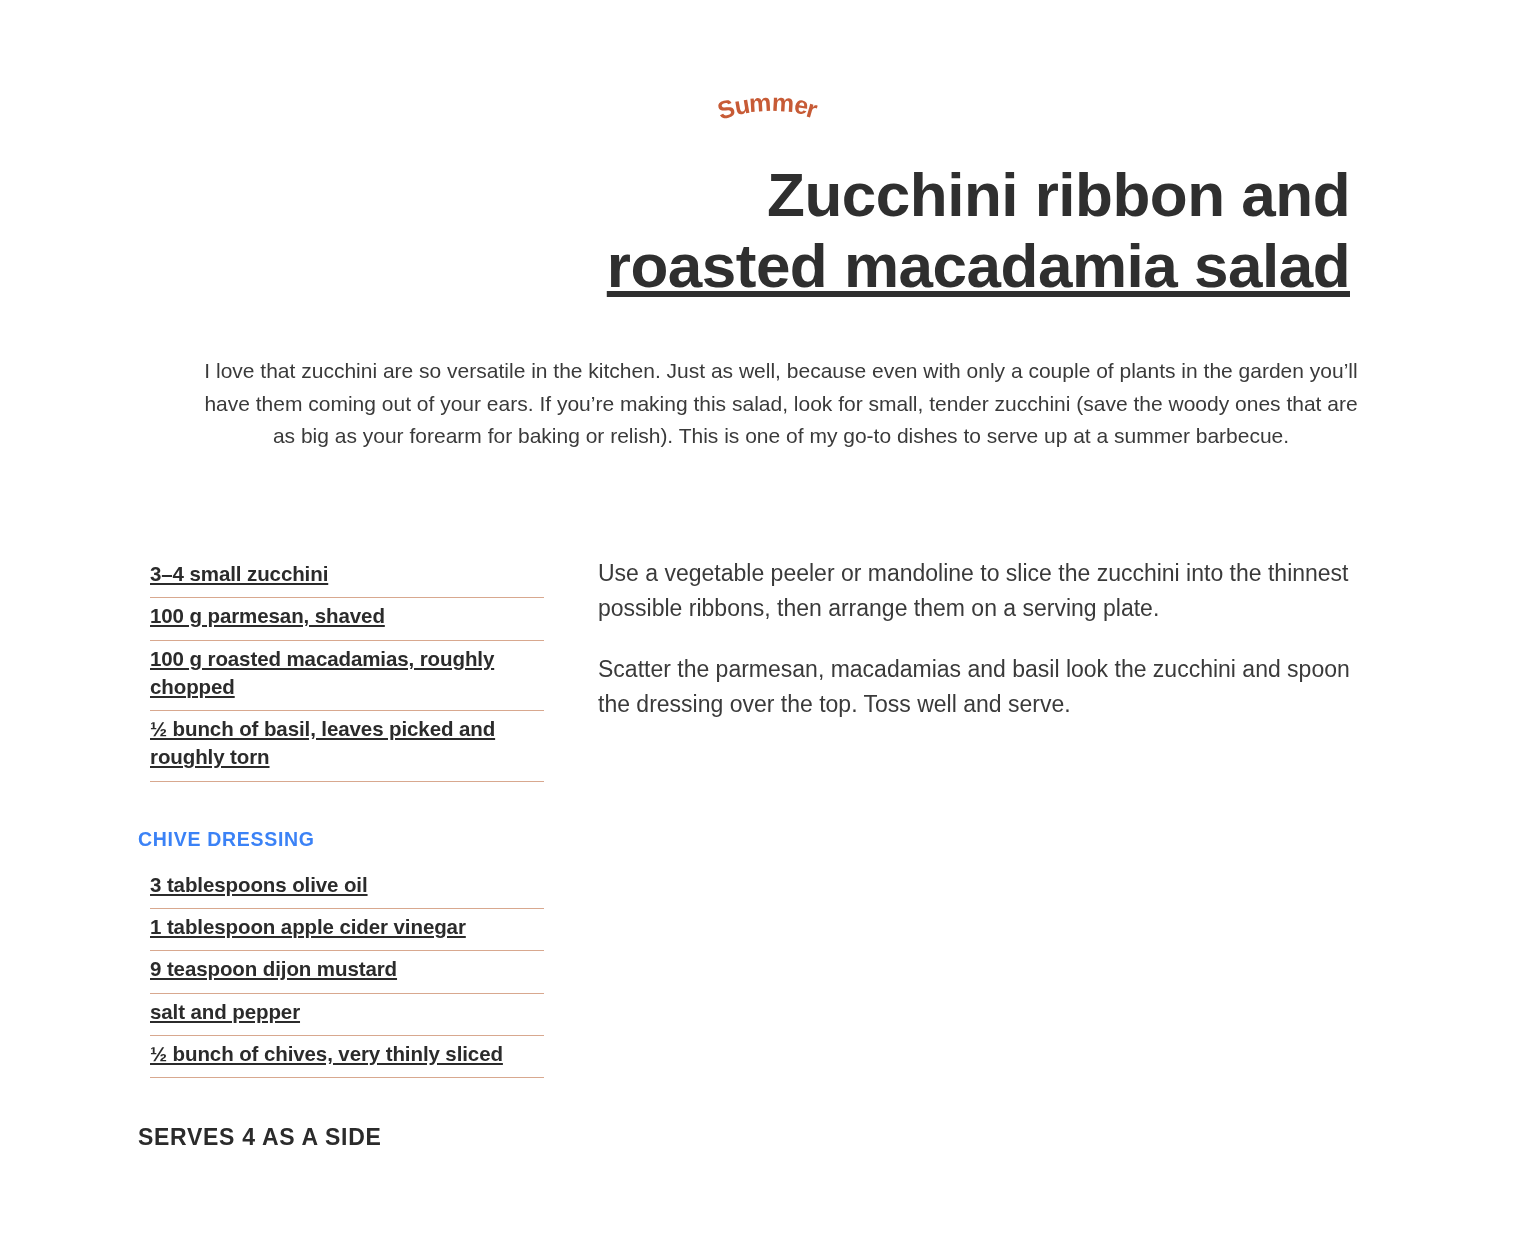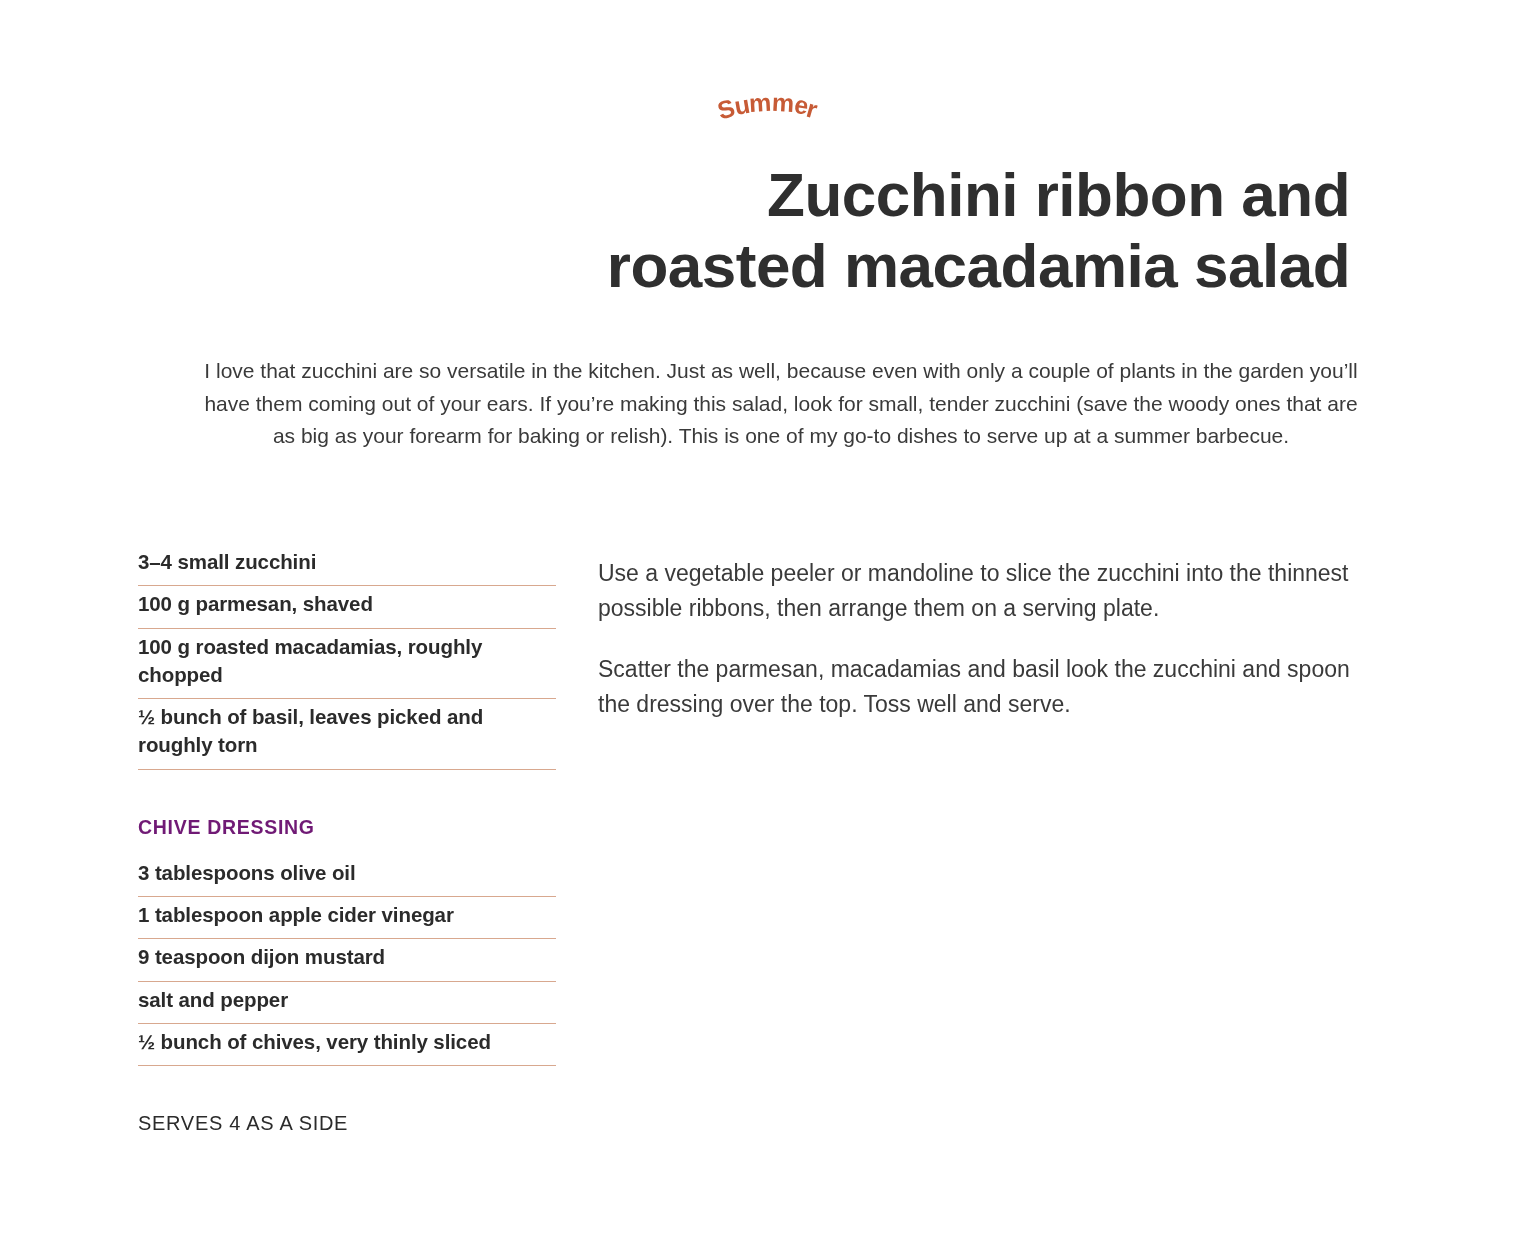--- a/index.html
+++ b/index.html
@@ -49,21 +49,21 @@
     top: 160px;
     left: 190px;
     width: 1160px;
     text-align: right;
     font-size: 62px;
     line-height: 1.14;
     font-weight: bold;
     color: #2f2f2f;
     letter-spacing: -0.5px;
   }
-  .title .line2 { display: block; }
+  .title .line2 { display: block; text-decoration: underline; }
 
   
   .intro {
     position: absolute;
     top: 355px;
     left: 201px;
     width: 1160px;
     text-align: center;
     font-size: 21px;
     line-height: 1.55;
@@ -85,44 +85,45 @@
   }
   .col-gap { flex: 0 0 42px; }
   .col-right {
     width: 760px;
     flex: 0 0 760px;
   }
 
   
   ul.ing {
     list-style: none;
-    margin: 0;
+    margin: 12px;
     padding: 0;
+    text-decoration: underline;
   }
   ul.ing li {
     font-size: 20.5px;
     font-weight: bold;
     line-height: 1.38;
     color: #2b2b2b;
     padding: 4px 0 9px 0;
     border-bottom: 1px solid #d8a88f;
     letter-spacing: -0.1px;
   }
   ul.ing li:first-child { padding-top: 0; }
 
   .section-head {
     font-size: 19.5px;
     font-weight: bold;
     letter-spacing: 0.7px;
-    color: #701a75;
+    color: #3b82f6;
     margin: 46px 0 20px 0;
   }
   .serves {
-    font-size: 20px;
-    font-weight: normal;
+    font-size: 23px;
+    font-weight: bold;
     letter-spacing: 0.7px;
     color: #2b2b2b;
     margin-top: 46px;
   }
 
   
   .method p {
     margin: 8px 0 27px 0;
     font-size: 23px;
     line-height: 1.5;

